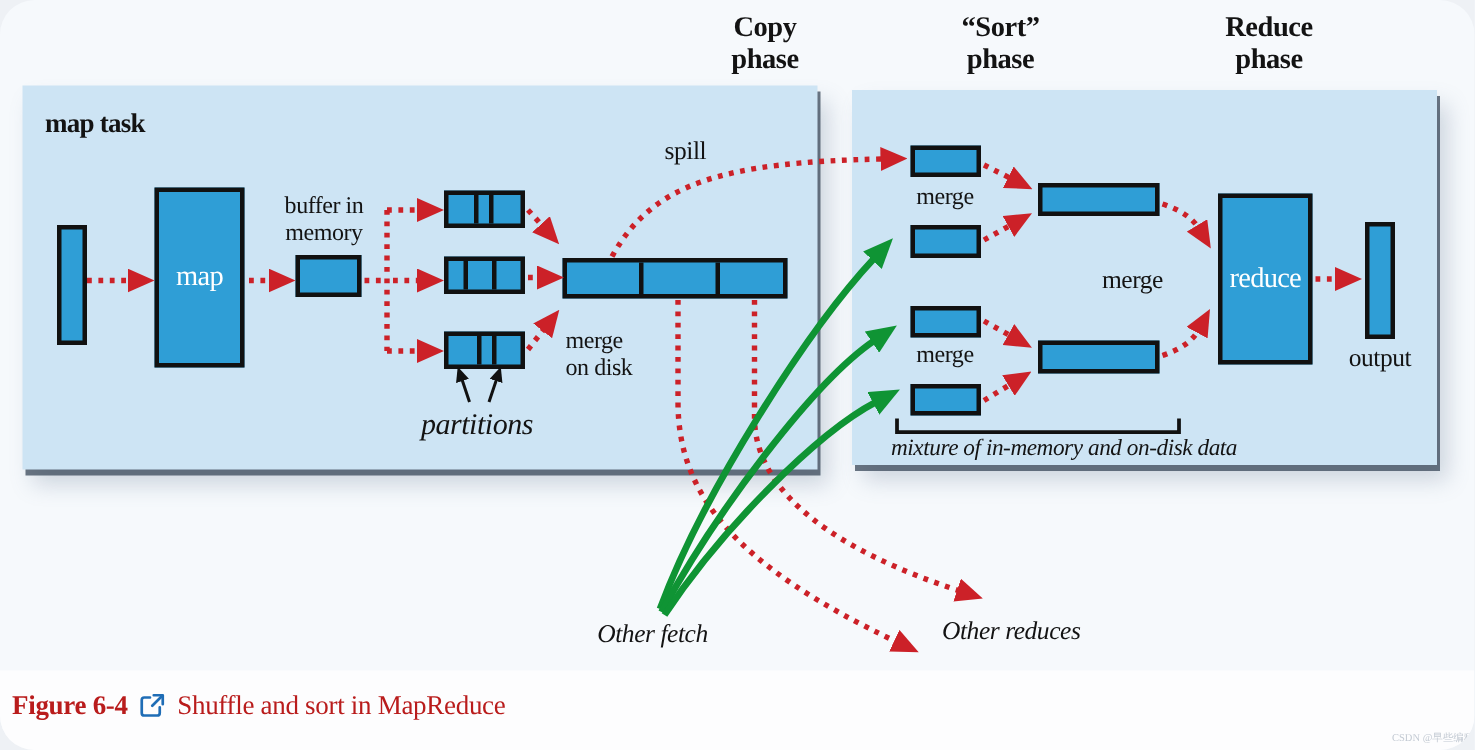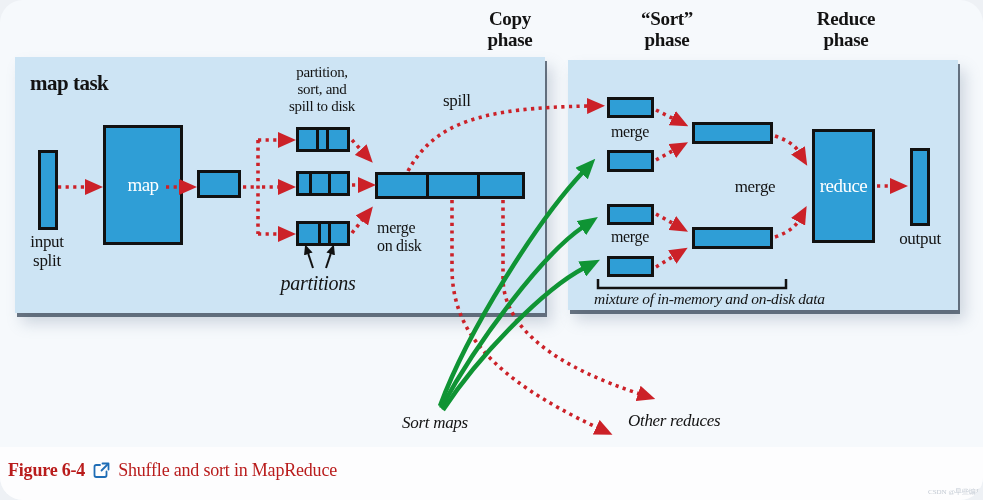--- a/index.html
+++ b/index.html
@@ -15,21 +15,21 @@
     position:absolute;background:#cde4f4;
     box-shadow:2px 4px 0 rgba(58,72,90,.75), 7px 10px 14px rgba(110,130,155,.30);
   }
   .map-box{left:15px;top:57px;width:530px;height:256px;}
   .reduce-box{left:568px;top:60px;width:390px;height:250px;}
   .lbl{position:absolute;line-height:1.12;letter-spacing:-0.3px;}
   .ml{white-space:pre-line;}
   .c{text-align:center;}
   .i{font-style:italic;}
   .phase{font-size:19px;font-weight:bold;text-align:center;line-height:1.12;white-space:pre-line;}
-  .title{font-size:21px;font-weight:bold;letter-spacing:-0.5px;}
+  .title{font-size:18px;font-weight:bold;letter-spacing:-0.5px;}
   .blue-rect{
     position:absolute;background:#2f9ed6;border:3px solid #111;box-sizing:border-box;
   }
   .blue-rect.txt{display:flex;align-items:center;justify-content:center;color:#fff;font-size:19px;letter-spacing:-0.5px;}
   .segbar{position:absolute;display:flex;border:3px solid #111;box-sizing:border-box;background:#2f9ed6;}
   .segbar .cell{height:100%;box-sizing:border-box;}
   .segbar .cell + .cell{border-left:3px solid #111;}
   svg.overlay{position:absolute;left:0;top:0;pointer-events:none;}
   .caption{position:absolute;left:8px;top:460px;display:flex;align-items:center;gap:7px;font-size:18px;}
   .caption .fig{color:#b91c1c;font-weight:bold;letter-spacing:-0.2px;}
@@ -49,32 +49,29 @@
 phase</div>
   <div class="lbl phase" style="left:796px;top:8px;width:100px;">Reduce
 phase</div>
 
   <div class="task-box map-box"></div>
   <div class="task-box reduce-box"></div>
 
   <div class="lbl title" style="left:30px;top:72px;">map task</div>
 
   <div class="blue-rect" style="left:38px;top:150px;width:20px;height:80px;"></div>
-  <div class="lbl ml c" style="left:14px;top:232px;width:66px;font-size:17px;">input
-split</div>
 
-  <div class="blue-rect txt" style="left:103px;top:125px;width:80px;height:120px;">
+  <div class="blue-rect txt" style="left:103px;top:125px;width:60px;height:120px;">
     <span>map</span>
   </div>
 
+  <div class="lbl ml c" style="left:179px;top:129px;width:74px;font-size:16px;">buffer in
+memory</div>
   <div class="blue-rect" style="left:197px;top:170px;width:44px;height:28px;"></div>
 
-  <div class="lbl ml c" style="left:272px;top:64px;width:100px;font-size:15px;">partition,
-sort, and
-spill to disk</div>
 
   <div class="segbar" style="left:296px;top:127px;width:54px;height:25px;">
     <div class="cell" style="width:36%;"></div>
     <div class="cell" style="width:20%;"></div>
     <div class="cell" style="width:44%;"></div>
   </div>
   <div class="segbar" style="left:296px;top:171px;width:54px;height:25px;">
     <div class="cell" style="width:20%;"></div>
     <div class="cell" style="width:40%;"></div>
     <div class="cell" style="width:40%;"></div>
@@ -112,21 +109,21 @@
 
   <div class="blue-rect txt" style="left:812px;top:129px;width:63px;height:114px;">
     <span>reduce</span>
   </div>
 
   <div class="blue-rect" style="left:910px;top:148px;width:20px;height:78px;"></div>
   <div class="lbl c" style="left:882px;top:229px;width:76px;font-size:17px;">output</div>
 
   <div class="lbl i" style="left:594px;top:290px;width:280px;font-size:15.5px;">mixture of in-memory and on-disk data</div>
 
-  <div class="lbl i c" style="left:382px;top:413px;width:106px;font-size:17px;">Sort maps</div>
+  <div class="lbl i c" style="left:382px;top:413px;width:106px;font-size:17px;">Other fetch</div>
   <div class="lbl i" style="left:628px;top:411px;width:120px;font-size:17px;">Other reduces</div>
 
   <svg class="overlay" width="983" height="500" viewBox="0 0 983 500">
     <defs>
       <marker id="mr" markerUnits="userSpaceOnUse" markerWidth="18" markerHeight="16" refX="2" refY="8" orient="auto">
         <path d="M0,0 L18,8 L0,16 Z" fill="#cc2128"></path>
       </marker>
       <marker id="mg" markerUnits="userSpaceOnUse" markerWidth="20" markerHeight="17" refX="2" refY="8.5" orient="auto">
         <path d="M0,0 L20,8.5 L0,17 Z" fill="#0f9434"></path>
       </marker>

